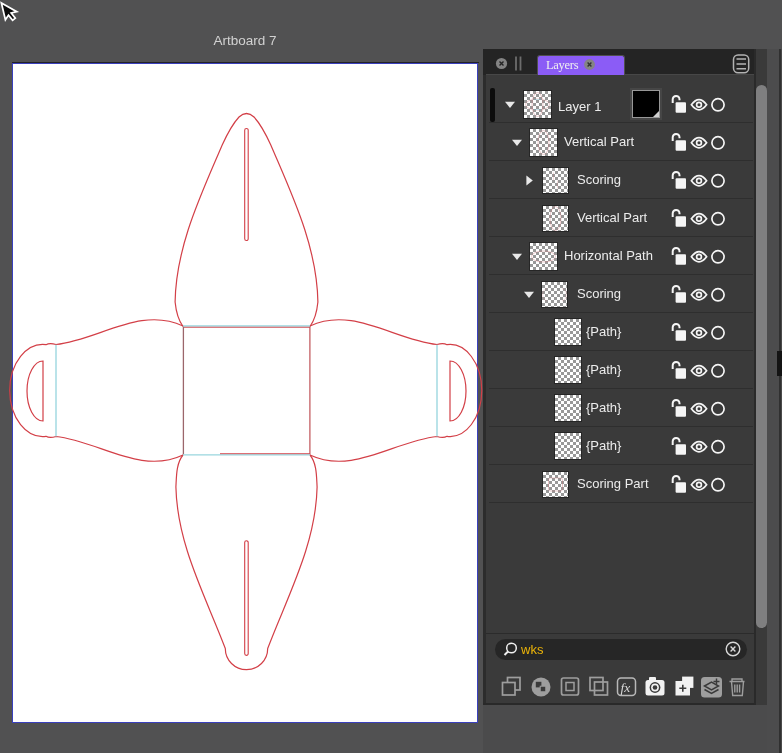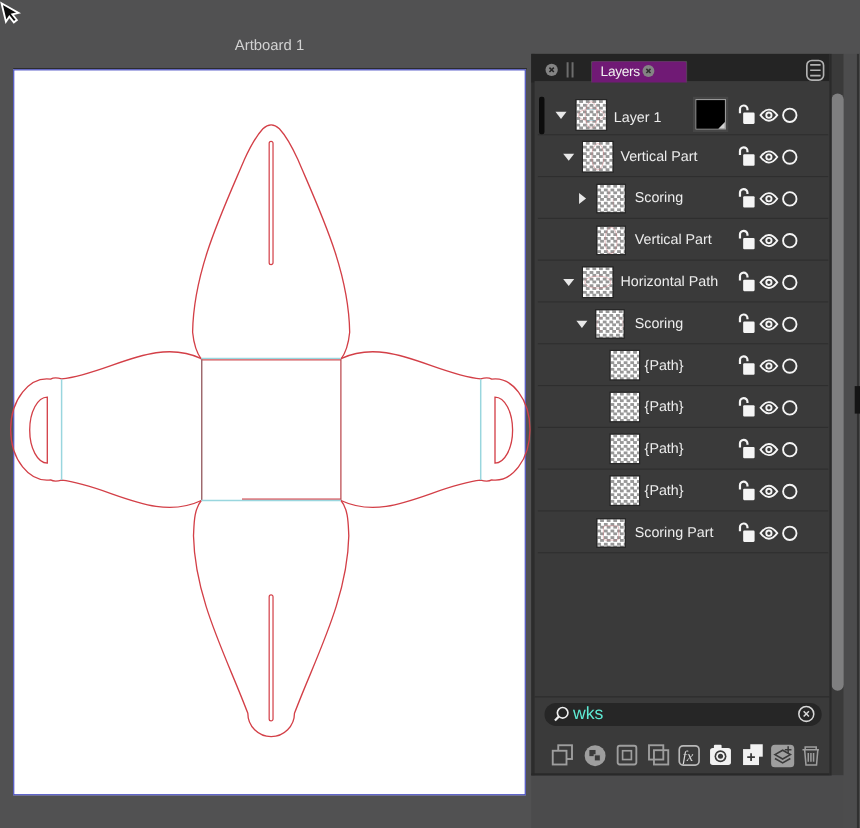--- a/index.html
+++ b/index.html
@@ -13,43 +13,43 @@
   #artboard{left:12px;top:63px;width:464px;height:658px;background:#ffffff;
     border:1px solid #3a40bd;}
   
   #panel{left:483px;top:49px;width:284px;height:656px;background:#3a3a3a;
     border-left:3px solid #2c2c2c;box-sizing:border-box;}
   #panel-right-edge{left:754px;top:49px;width:1.5px;height:656px;background:#2a2a2a;}
   #below-panel{left:483px;top:705px;width:284px;height:48px;background:#4b4b4c;}
   #right-strip{left:767px;top:49px;width:15px;height:704px;background:#4c4c4d;}
   #right-notch{left:777px;top:351px;width:5px;height:25px;background:#141414;}
   #panel-header{left:483px;top:49px;width:271px;height:26px;background:#242424;}
-  #layers-tab{left:537px;top:55px;width:88px;height:20px;background:#701a75;
+  #layers-tab{left:537px;top:55px;width:88px;height:20px;background:#8b5cf6;
     border:1px solid #4f4f4f;border-bottom:none;
     border-radius:3px 3px 0 0;color:#f0f0f0;font-size:12.5px;line-height:19px;letter-spacing:-0.3px;
-    text-align:left;padding-left:8px;box-sizing:border-box;}
+    text-align:left;padding-left:8px;box-sizing:border-box;font-family:Liberation Serif, serif;}
   .rowsep{left:489px;width:264px;height:1px;background:#2e2e2e;}
   .rowtext{font-size:13px;color:#ececec;line-height:38px;height:38px;}
   .thumb{box-sizing:border-box;border:1px solid #262626;
     background-image:conic-gradient(#989898 25%,#ffffff 0 50%,#989898 0 75%,#ffffff 0);
     background-size:6px 6px;}
   #sel-bar{left:490px;top:88px;width:5px;height:34px;background:#0c0c0c;border-radius:2px;}
   #swatch{left:632px;top:90px;width:28px;height:28px;background:#000;
     border:1.5px solid #989898;outline:2.5px solid #464646;box-sizing:border-box;}
   #swatch-corner{left:652.5px;top:111px;width:0;height:0;
     border-left:6.5px solid transparent;border-bottom:6.5px solid #d0d0d0;}
   #scrollbar{left:755.5px;top:85px;width:11px;height:543px;background:#7f7f80;border-radius:5.5px;}
   #search-sep{left:486px;top:633px;width:268px;height:1px;background:#2b2b2b;}
   #search{left:495px;top:639px;width:252px;height:21px;background:#262626;border-radius:11px;}
-  #search-text{left:521px;top:639px;font-size:16px;color:#5eead4;line-height:21px;}
+  #search-text{left:521px;top:639px;font-size:13px;color:#eab308;line-height:21px;}
   #panel-bottom-edge{left:483px;top:703px;width:271px;height:2px;background:#292929;}
 </style>
 </head>
 <body>
-<div class="abs" id="artboard-label">Artboard 1</div>
+<div class="abs" id="artboard-label">Artboard 7</div>
 <div class="abs" id="artboard-topline"></div>
 <div class="abs" id="artboard"></div>
 
 <div class="abs" id="panel"></div>
 <div class="abs" id="below-panel"></div>
 <div class="abs" id="right-strip"></div>
 <div class="abs" style="left:779px;top:49px;width:2px;height:704px;background:#303030"></div>
 <div class="abs" style="left:781px;top:49px;width:1px;height:704px;background:#4a4a4a"></div>
 <div class="abs" id="right-notch"></div>
 <div class="abs" id="panel-header"></div>

